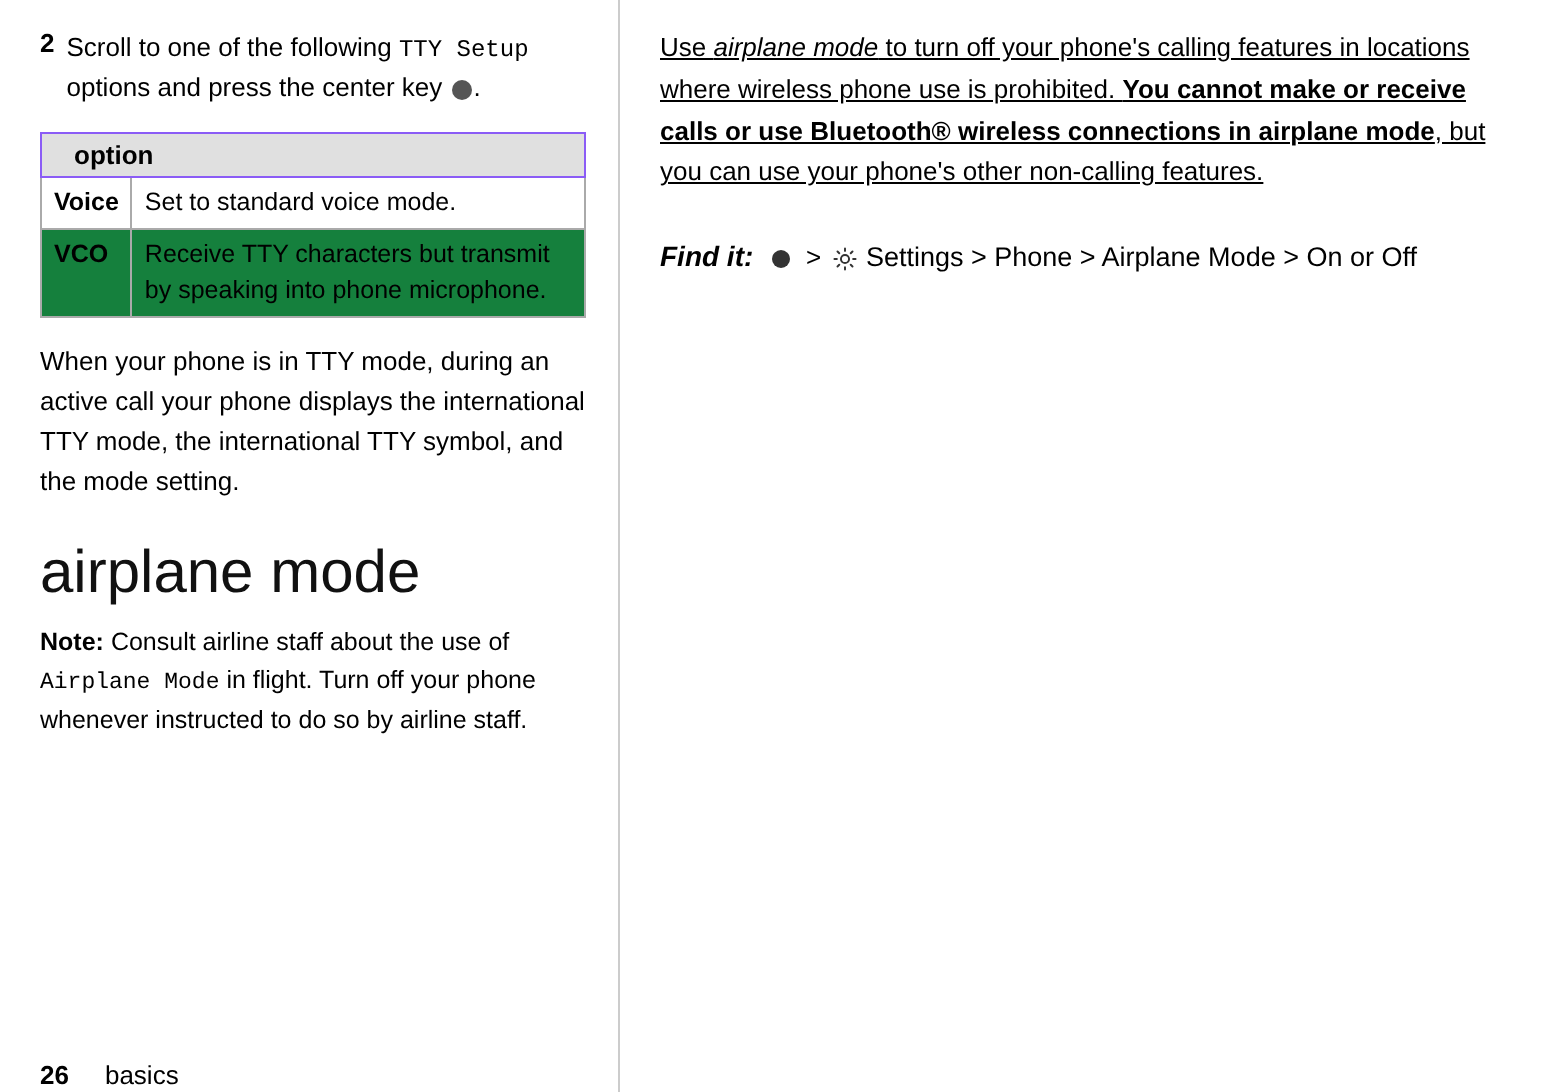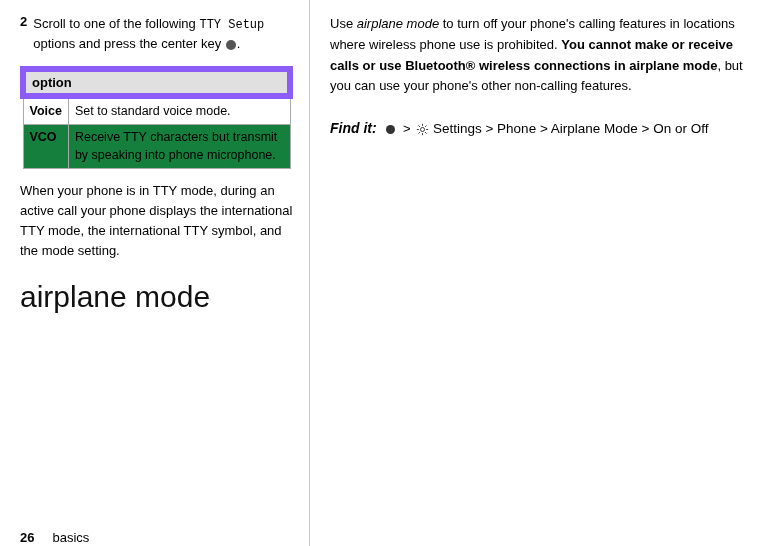--- a/index.html
+++ b/index.html
@@ -81,22 +81,22 @@
 
     
     .option-table {
       width: 100%;
       border-collapse: collapse;
       margin-bottom: 12px;
       font-size: 12.5px;
     }
     .option-table thead tr th {
       background: #e0e0e0;
-      border: 6px solid #8b5cf6;
-      padding: 3px 6px;
+      border: 1px solid #8b5cf6;
+      padding: 3px 16px;
       text-align: left;
       font-weight: bold;
       font-size: 13px;
       margin-left: 44px;
     }
     .option-table tbody tr td {
       border: 1px solid #aaa;
       padding: 4px 6px;
       vertical-align: top;
       line-height: 1.4;
@@ -155,20 +155,21 @@
     .page-label {
       font-size: 13px;
       text-align: center;
     }
 
     
     .right-intro {
       font-size: 13px;
       line-height: 1.6;
       margin-bottom: 16px;
+      text-decoration: underline;
     }
     .right-intro .bold {
       font-weight: bold;
     }
 
     .find-it {
       font-size: 13.5px;
       line-height: 1.6;
       margin-top: 20px;
     }
@@ -227,20 +228,24 @@
           <td>VCO</td>
           <td>Receive TTY characters but transmit by speaking into phone microphone.</td>
         </tr>
       </tbody>
     </table>
 
     <p class="when-text">When your phone is in TTY mode, during an active call your phone displays the international TTY mode, the international TTY symbol, and the mode setting.</p>
 
     <h2 class="airplane-heading">airplane mode</h2>
 
+    <p class="note-text">
+      <span class="bold">Note:</span>
+      <span> Consult airline staff about the use of </span><span class="tt">Airplane Mode</span><span> in flight. Turn off your phone whenever instructed to do so by airline staff.</span>
+    </p>
 
   </div>
 
   <div class="right-column">
 
     <p class="right-intro">
       Use <em>airplane mode</em> to turn off your phone's calling features in locations where wireless phone use is prohibited. <span class="bold">You cannot make or receive calls or use Bluetooth® wireless connections in airplane mode</span>, but you can use your phone's other non-calling features.
     </p>
 
     <p class="find-it">

